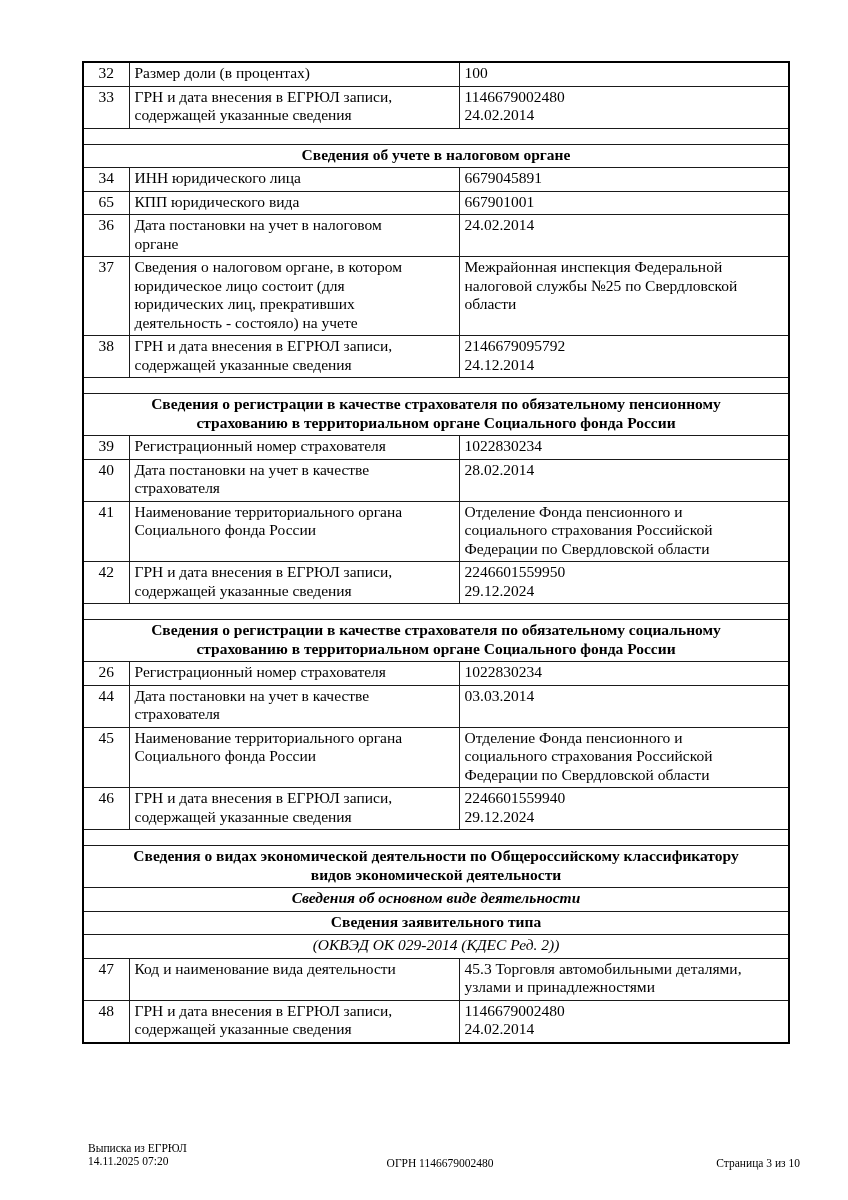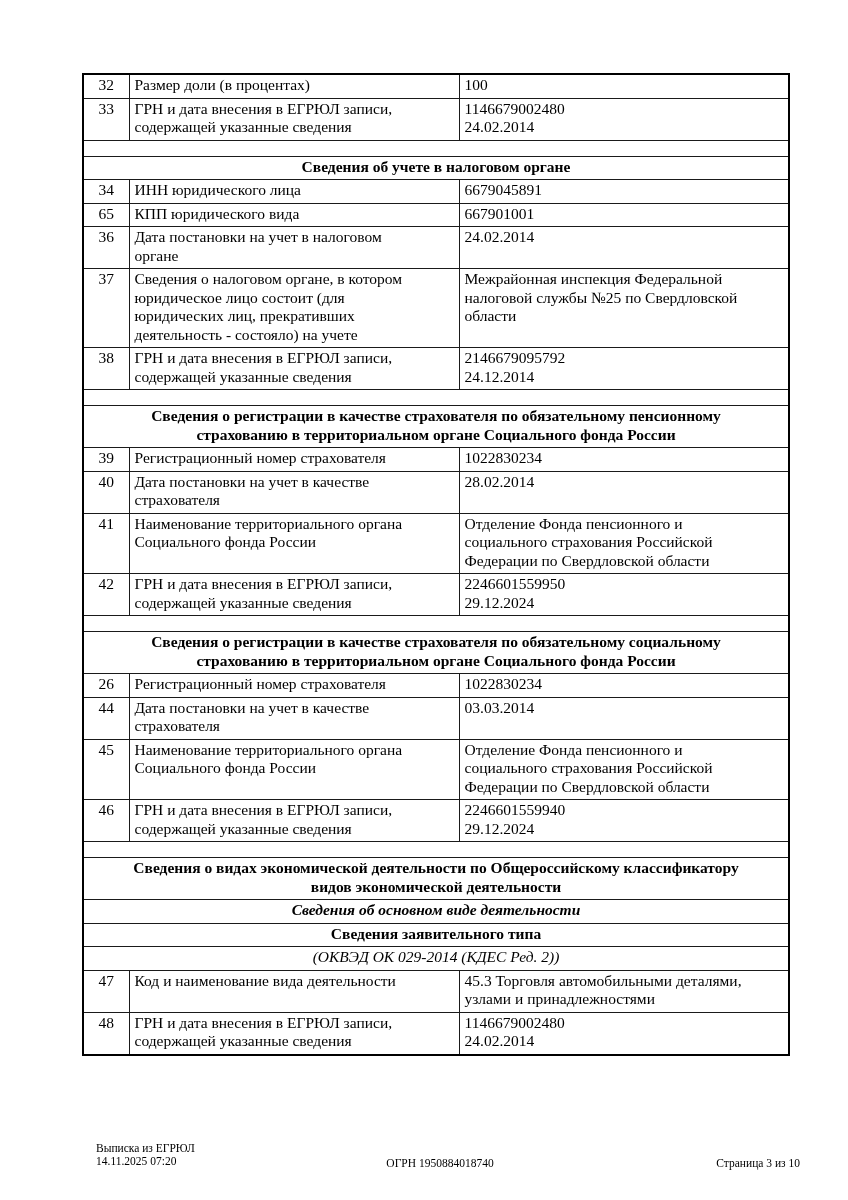--- a/index.html
+++ b/index.html
@@ -19,21 +19,20 @@
     background: #ffffff;
   }
   table.doc-table {
     position: absolute;
     left: 82px;
     top: 61px;
     width: 706px;
     border-collapse: collapse;
     table-layout: fixed;
     border: 2px solid #000;
-    margin-top: 12px;
   }
   table.doc-table td {
     border: 1.5px solid #1a1a1a;
     vertical-align: top;
     padding: 1px 5px 3px 5px;
     font-size: 15.5px;
     line-height: 18.5px;
     white-space: pre-line;
     overflow: hidden;
   }
@@ -63,21 +62,21 @@
     position: absolute;
     left: 80px;
     top: 1142px;
     width: 720px;
     height: 28px;
     font-size: 11.5px;
     line-height: 13px;
   }
   .footer-left {
     position: absolute;
-    left: 16px;
+    left: 8px;
     top: 0;
   }
   .footer-center {
     position: absolute;
     left: 50%;
     transform: translateX(-50%);
     bottom: 0;
   }
   .footer-right {
     position: absolute;
@@ -252,17 +251,17 @@
 24.02.2014</td>
       </tr>
     </tbody>
   </table>
 
   <div class="footer">
     <div class="footer-left">
       <div>Выписка из ЕГРЮЛ</div>
       <div>14.11.2025 07:20</div>
     </div>
-    <div class="footer-center">ОГРН 1950884018740</div>
+    <div class="footer-center">ОГРН 1146679002480</div>
     <div class="footer-right">Страница 3 из 10</div>
   </div>
 
 </div>
 
 </body></html>

